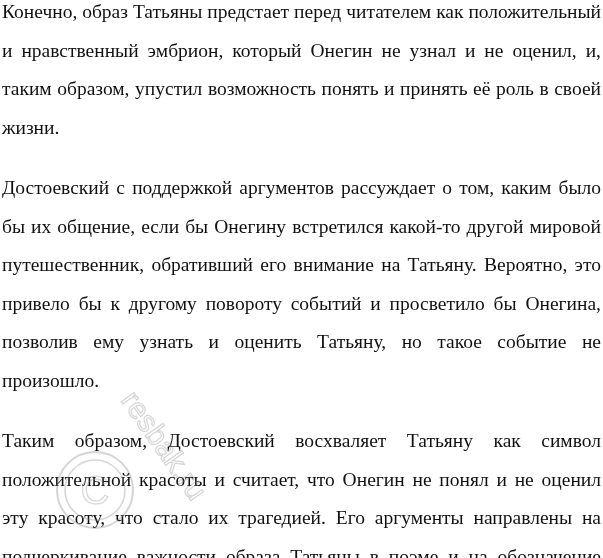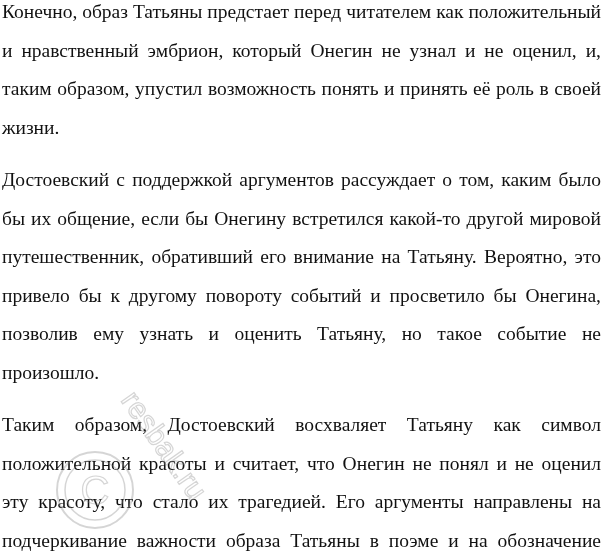--- a/index.html
+++ b/index.html
@@ -4,21 +4,21 @@
 <style>
   html, body { margin: 0; padding: 0; background: #ffffff; }
   body { width: 603px; height: 558px; overflow: hidden; position: relative; }
   .doc {
     position: absolute; left: 2px; top: 0; width: 599px;
     font-family: "Liberation Serif", "DejaVu Serif", serif;
     font-size: 19.5px; line-height: 38.5px; color: #111;
     text-align: justify;
   }
   .doc p { margin: 0; padding: 0; }
-  .doc p + p { margin-top: 14px; }
+  .doc p + p { margin-top: 22px; }
   .doc p.first { margin-top: -7px; }
   .watermark {
     position: absolute; left: 50px; top: 380px; width: 160px; height: 170px;
     pointer-events: none; opacity: 0.35;
   }
 </style>
 </head>
 <body>
 
 <div class="doc">

